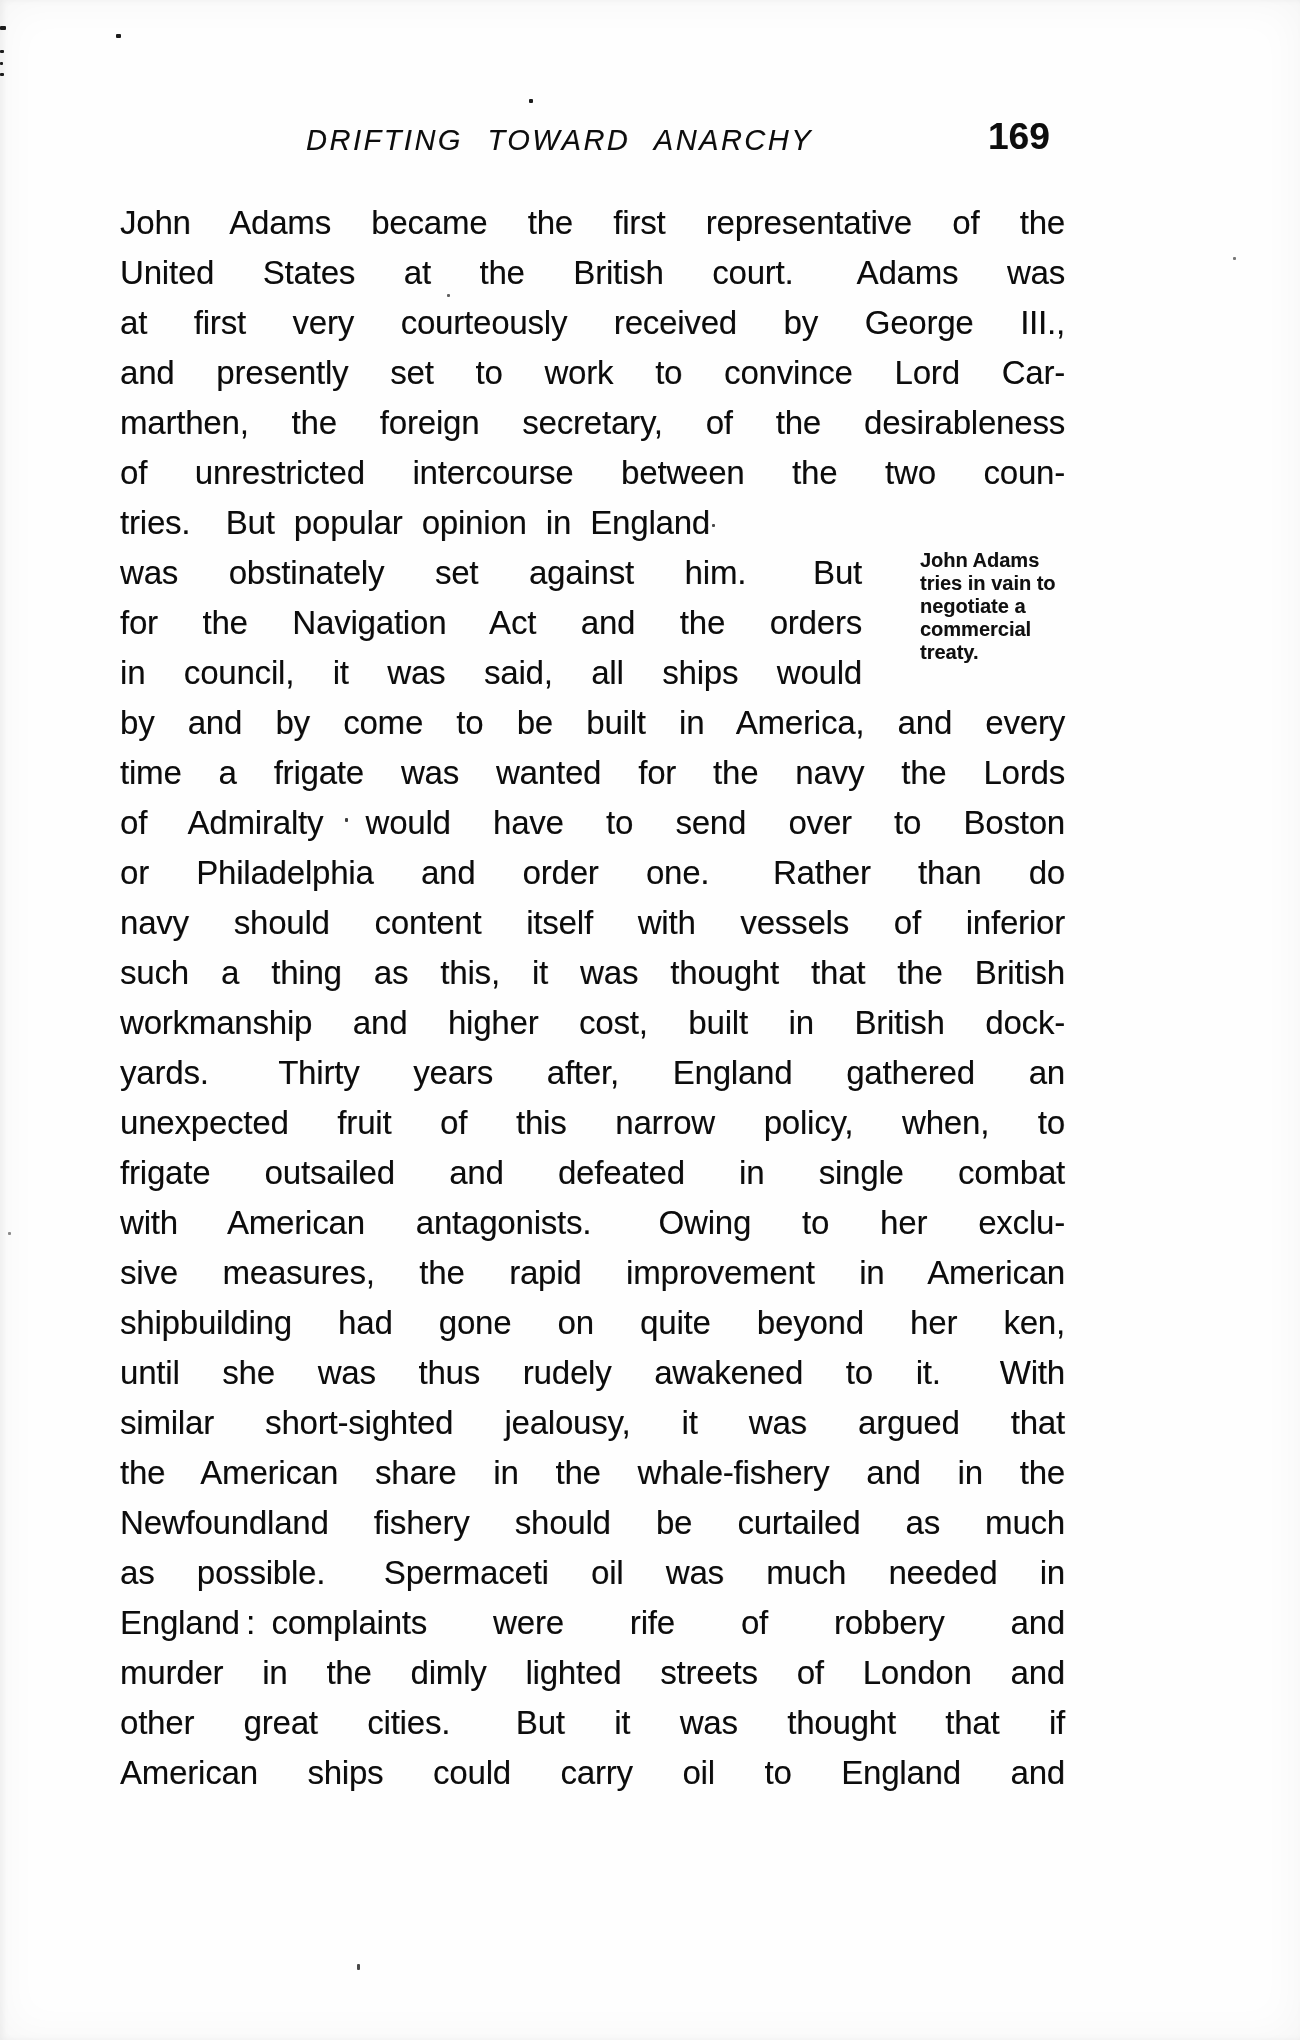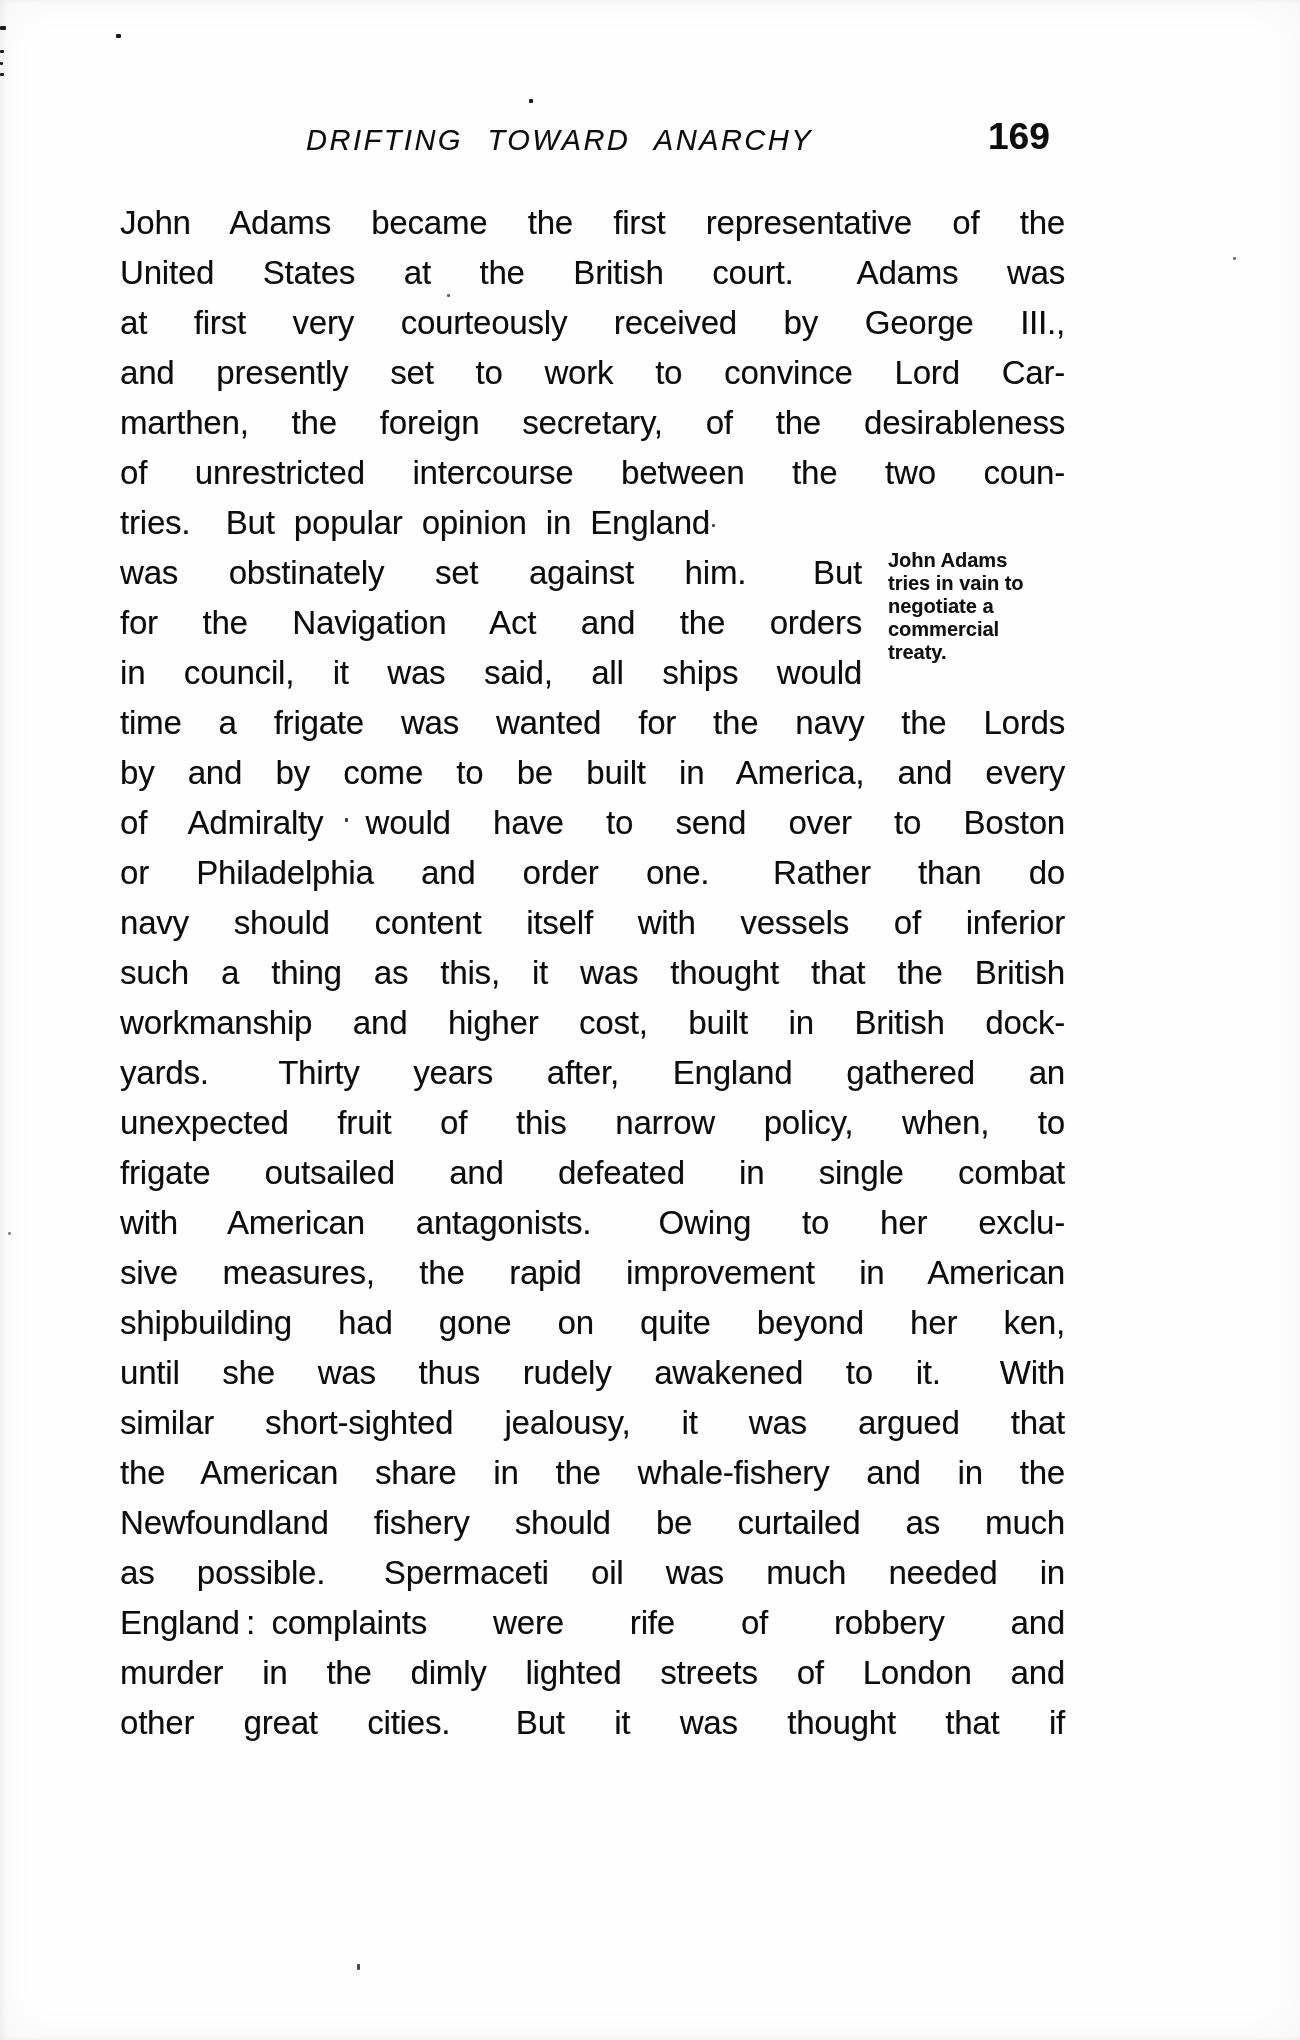--- a/index.html
+++ b/index.html
@@ -66,20 +66,21 @@
     top: 549px;
     width: 210px;
     font-size: 20px;
     line-height: 23px;
     font-weight: 700;
     color: #101010;
   }
   .margin-note-line {
     white-space: nowrap;
     text-shadow: 0.2px 0.2px 0 rgba(0,0,0,0.35);
+    margin-left: 32px;
   }
   
   .speck {
     position: absolute;
     background: #1c1c1c;
     border-radius: 1px;
   }
 </style>
 </head>
 <body>
@@ -95,41 +96,42 @@
       <div class="text-line full">John Adams became the first representative of the</div>
       <div class="text-line full">United States at the British court.  Adams was</div>
       <div class="text-line full">at first very courteously received by George III.,</div>
       <div class="text-line full">and presently set to work to convince Lord Car-</div>
       <div class="text-line full">marthen, the foreign secretary, of the desirableness</div>
       <div class="text-line full">of unrestricted intercourse between the two coun-</div>
       <div class="text-line short">tries.  But popular opinion in England</div>
       <div class="text-line narrow">was obstinately set against him.  But</div>
       <div class="text-line narrow">for the Navigation Act and the orders</div>
       <div class="text-line narrow">in council, it was said, all ships would</div>
+      <div class="text-line full">by and by come to be built in America, and every</div>
       <div class="text-line full">time a frigate was wanted for the navy the Lords</div>
-      <div class="text-line full">by and by come to be built in America, and every</div>
       <div class="text-line full">of Admiralty would have to send over to Boston</div>
       <div class="text-line full">or Philadelphia and order one.  Rather than do</div>
       <div class="text-line full">navy should content itself with vessels of inferior</div>
       <div class="text-line full">such a thing as this, it was thought that the British</div>
       <div class="text-line full">workmanship and higher cost, built in British dock-</div>
       <div class="text-line full">yards.  Thirty years after, England gathered an</div>
       <div class="text-line full">unexpected fruit of this narrow policy, when, to</div>
       <div class="text-line full">frigate outsailed and defeated in single combat</div>
       <div class="text-line full">with American antagonists.  Owing to her exclu-</div>
       <div class="text-line full">sive measures, the rapid improvement in American</div>
       <div class="text-line full">shipbuilding had gone on quite beyond her ken,</div>
       <div class="text-line full">until she was thus rudely awakened to it.  With</div>
       <div class="text-line full">similar short-sighted jealousy, it was argued that</div>
       <div class="text-line full">the American share in the whale-fishery and in the</div>
       <div class="text-line full">Newfoundland fishery should be curtailed as much</div>
       <div class="text-line full">as possible.  Spermaceti oil was much needed in</div>
       <div class="text-line full">England : complaints were rife of robbery and</div>
       <div class="text-line full">murder in the dimly lighted streets of London and</div>
       <div class="text-line full">other great cities.  But it was thought that if</div>
+      <div class="text-line full">American ships could carry oil to England and</div>
     </div>
 
   <div class="margin-note">
       <div class="margin-note-line">John Adams</div>
       <div class="margin-note-line">tries in vain to</div>
       <div class="margin-note-line">negotiate a</div>
       <div class="margin-note-line">commercial</div>
       <div class="margin-note-line">treaty.</div>
     </div>
 

